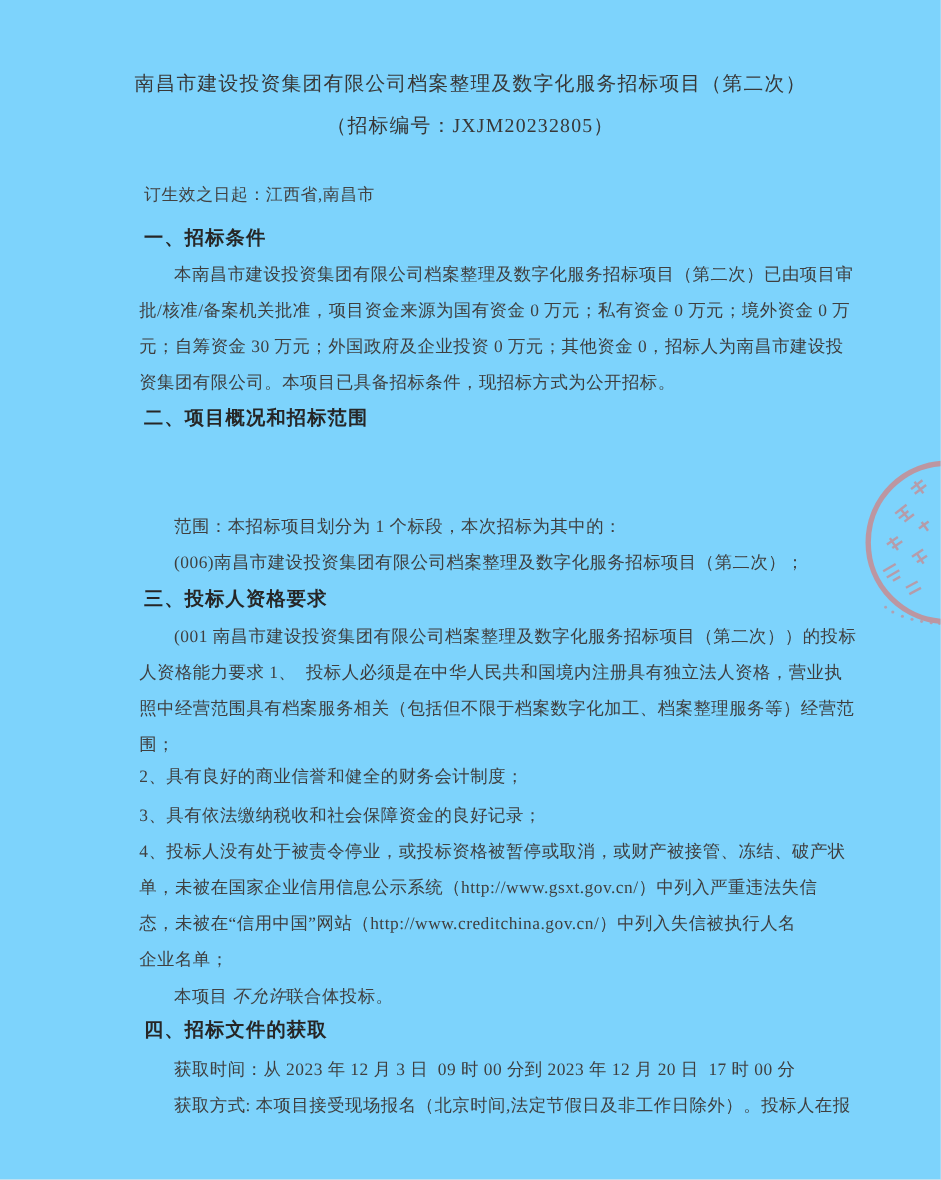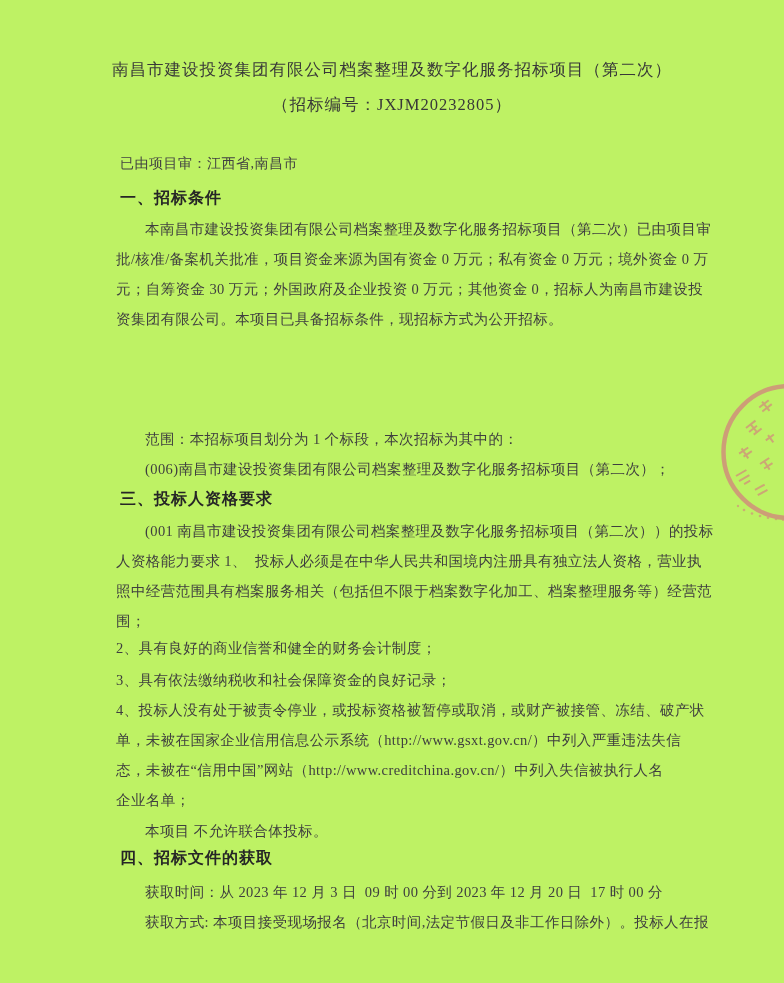--- a/index.html
+++ b/index.html
@@ -1,67 +1,68 @@
 <!DOCTYPE html>
 <html><head>
 <meta charset="utf-8">
 <style>
   html,body{margin:0;padding:0;background:#e9e9e9;}
   .page{
     position:relative;
     width:784px;height:983px;
     margin:0 auto;
-    background:#bef264;
+    background:#7dd3fc;
     overflow:hidden;
     font-family:"Liberation Serif","DejaVu Serif",serif;
     color:#3d3d3d;
   }
   .abs{position:absolute;}
   .title{
     left:0;width:784px;text-align:center;
     font-size:16.5px;line-height:26px;color:#383838;
     letter-spacing:1px;white-space:pre;
   }
   .meta{
     left:120px;font-size:14px;line-height:24px;white-space:pre;
     color:#424242;letter-spacing:0.5px;
   }
   .h{
     left:120px;
-    font-family:Liberation Mono, monospace;
+    font-family:Liberation Sans, sans-serif;
     font-weight:bold;font-size:16px;line-height:26px;
     color:#262626;letter-spacing:1px;white-space:pre;
   }
   .block{left:116px;width:556px;}
   .ln{
     font-size:14.5px;line-height:30px;white-space:pre;
     letter-spacing:0.4px;color:#3f3f3f;
   }
   .ind{padding-left:29px;}
-  .em{text-align:right;}
+  .em{font-style:italic;text-align:right;}
   .seal{position:absolute;left:702px;top:376px;width:82px;height:168px;pointer-events:none;}
 </style>
 </head>
 <body>
 
 <div class="page">
 
   <div class="abs title" style="top:57px">南昌市建设投资集团有限公司档案整理及数字化服务招标项目（第二次）</div>
   <div class="abs title" style="top:92px">（招标编号：JXJM20232805）</div>
 
-  <div class="abs meta" style="top:152px">已由项目审：江西省,南昌市</div>
+  <div class="abs meta" style="top:152px">订生效之日起：江西省,南昌市</div>
 
   <div class="abs h" style="top:186px">一、招标条件</div>
   <div class="abs block" style="top:214px">
     <div class="ln ind">本南昌市建设投资集团有限公司档案整理及数字化服务招标项目（第二次）已由项目审</div>
     <div class="ln">批/核准/备案机关批准，项目资金来源为国有资金 0 万元；私有资金 0 万元；境外资金 0 万</div>
     <div class="ln">元；自筹资金 30 万元；外国政府及企业投资 0 万元；其他资金 0，招标人为南昌市建设投</div>
     <div class="ln">资集团有限公司。本项目已具备招标条件，现招标方式为公开招标。</div>
   </div>
 
+  <div class="abs h" style="top:336px">二、项目概况和招标范围</div>
   <div class="abs block" style="top:424px">
     <div class="ln ind">范围：本招标项目划分为 1 个标段，本次招标为其中的：</div>
   </div>
   <div class="abs block" style="top:454px">
     <div class="ln ind">(006)南昌市建设投资集团有限公司档案整理及数字化服务招标项目（第二次）；</div>
   </div>
 
   <div class="abs h" style="top:487px">三、投标人资格要求</div>
   <div class="abs block" style="top:516px">
     <div class="ln ind">(001 南昌市建设投资集团有限公司档案整理及数字化服务招标项目（第二次））的投标</div>

